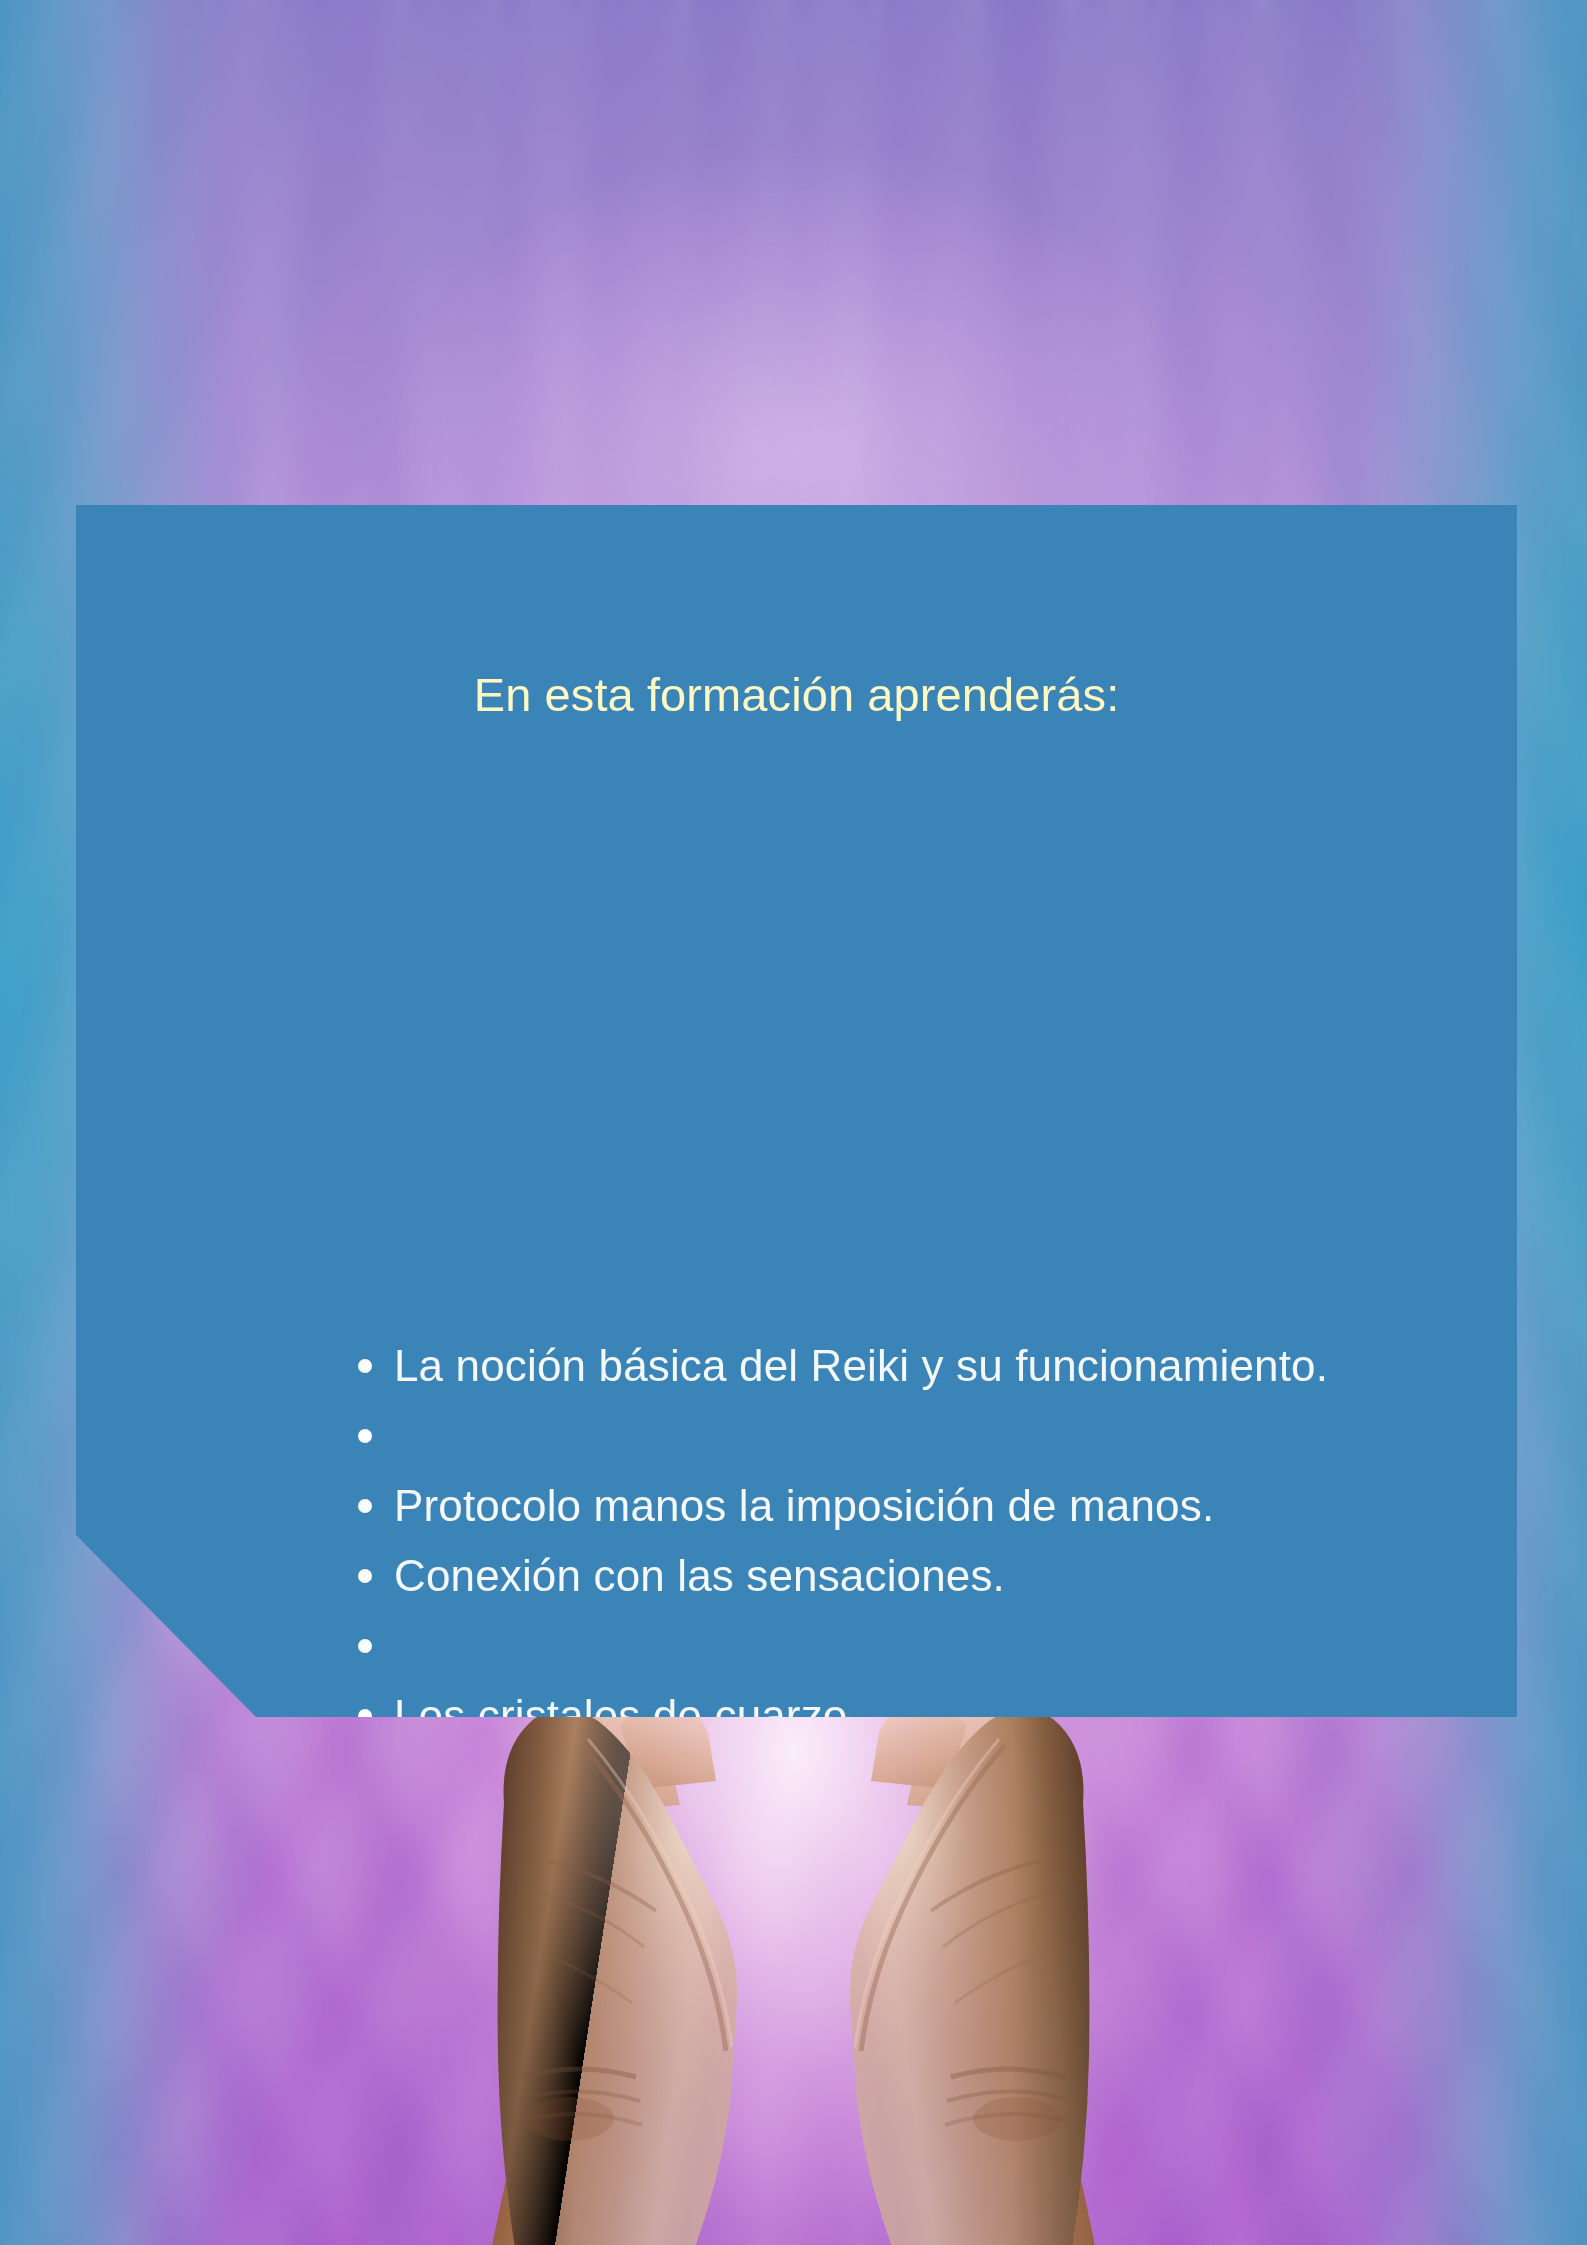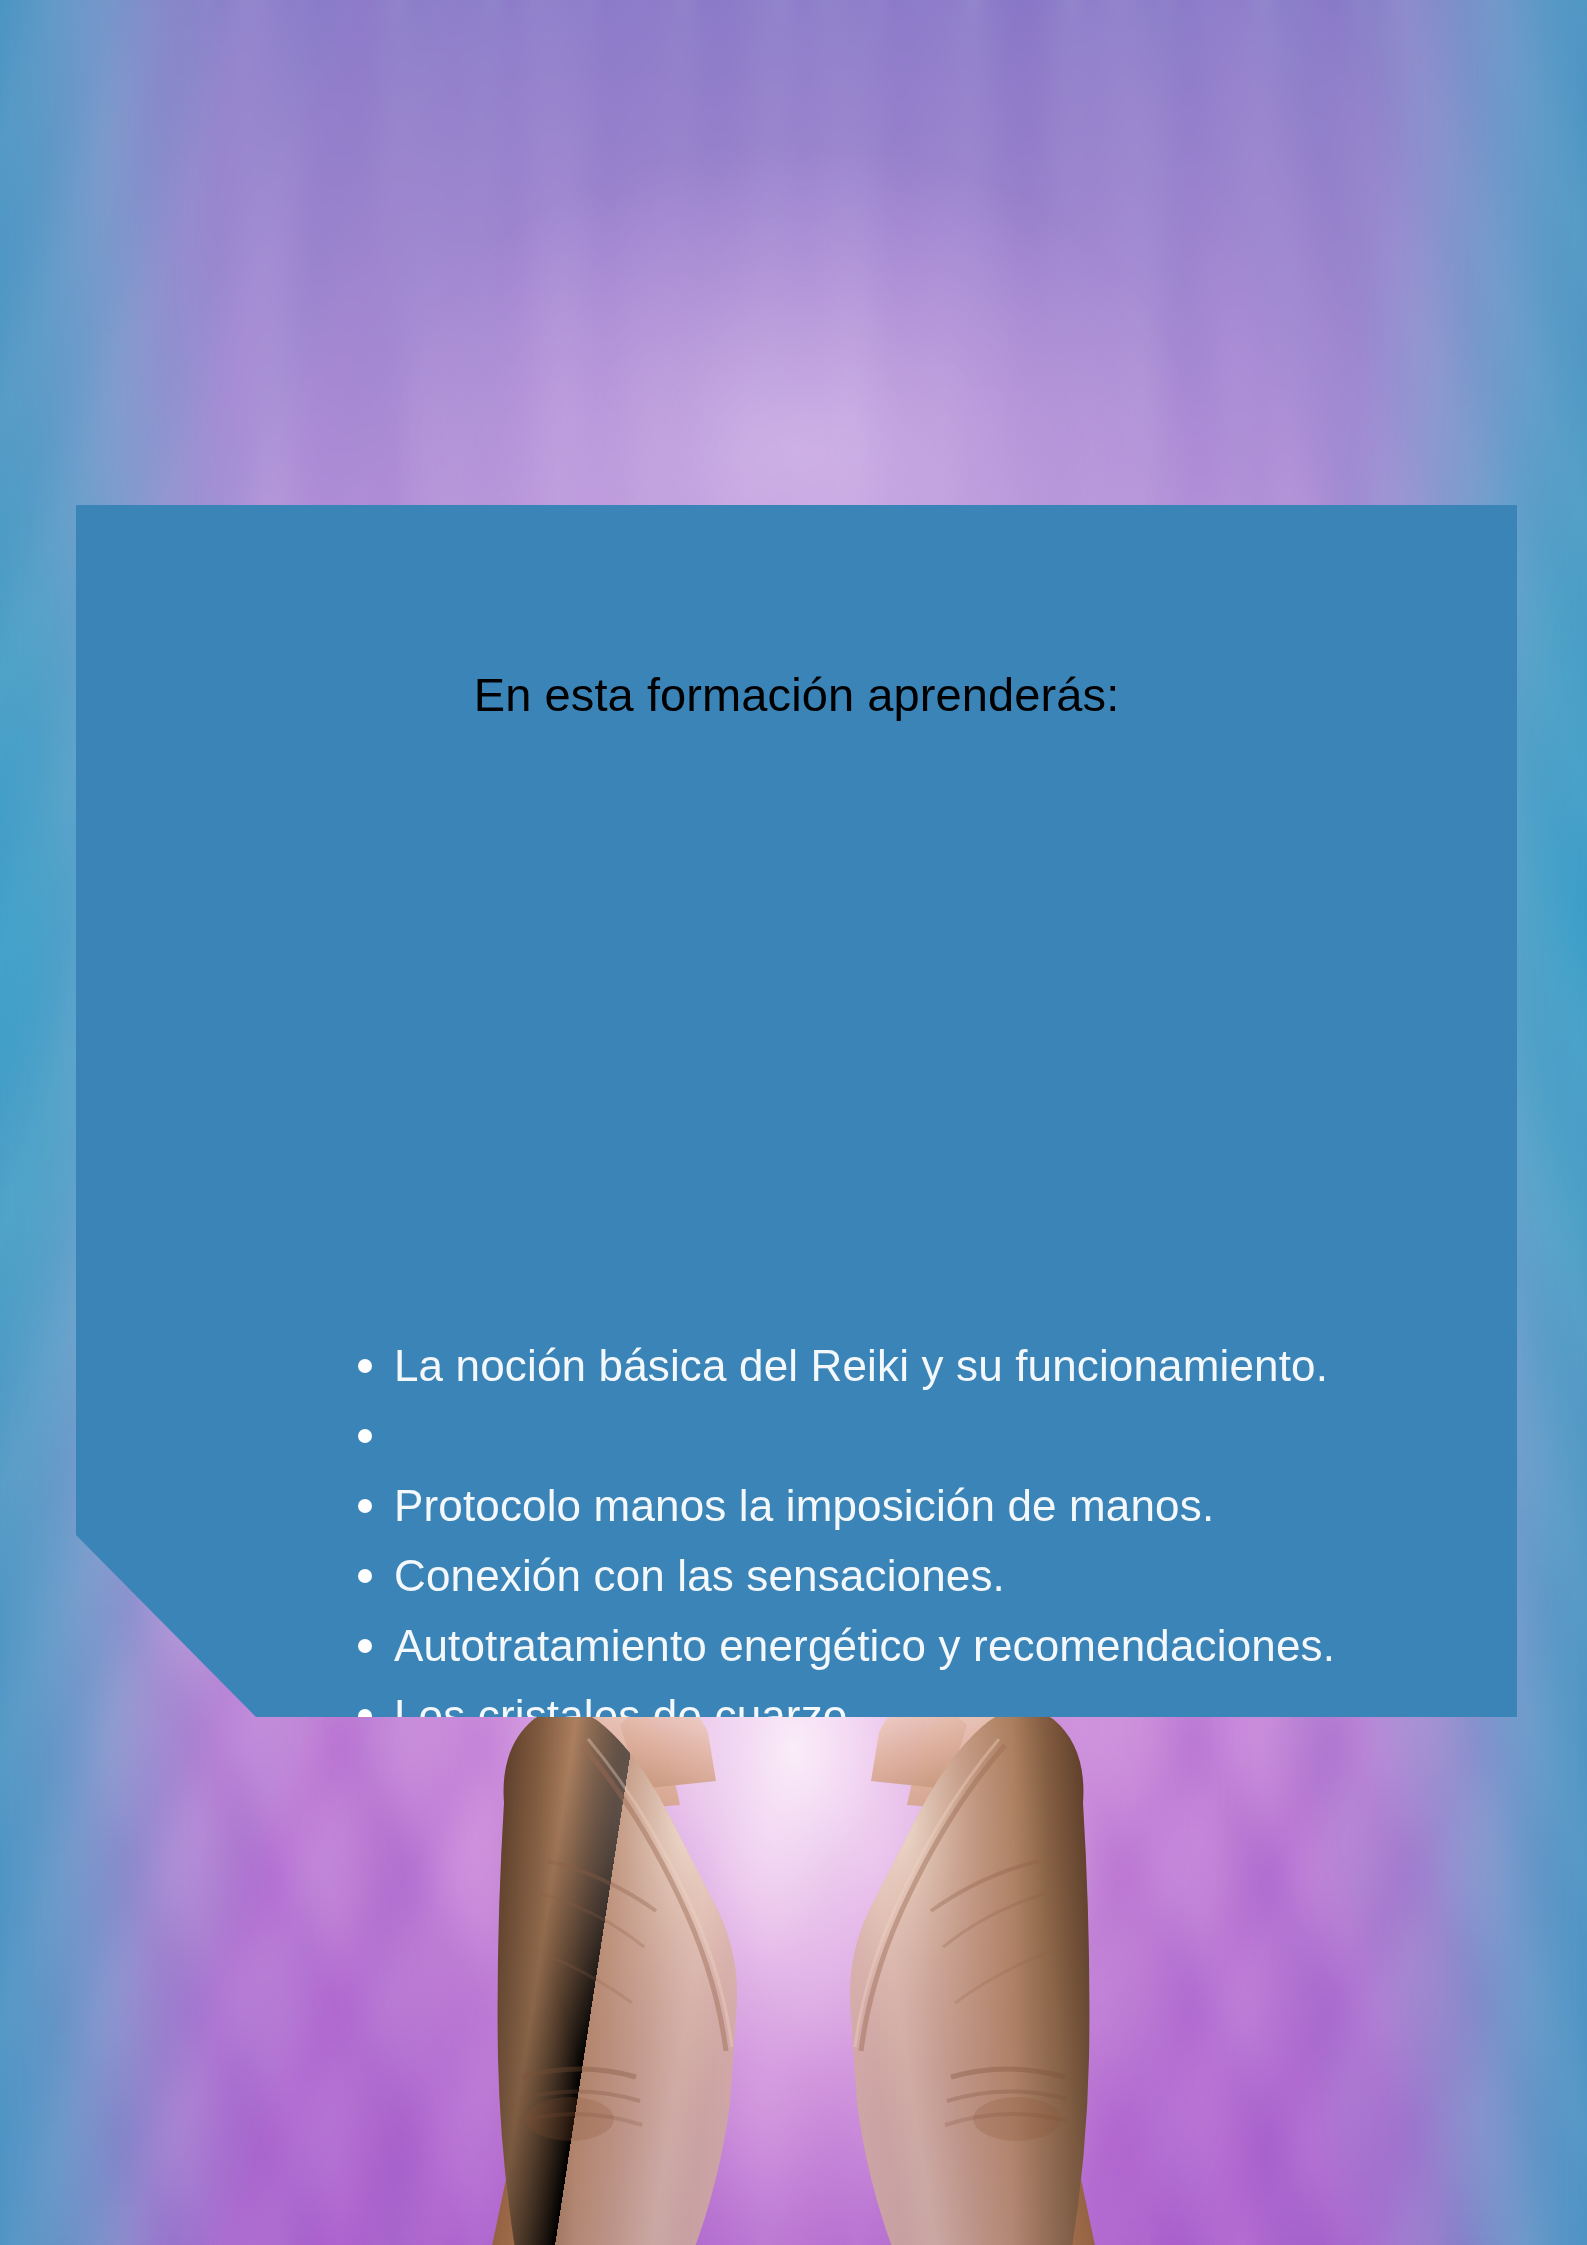--- a/index.html
+++ b/index.html
@@ -213,21 +213,21 @@
     position: absolute;
     inset: 0;
   }
 
   .panel-heading {
     position: absolute;
     left: 0;
     right: 0;
     top: 166px;
     text-align: center;
-    color: #000000;
+    color: #fef9c3;
     font-size: 47px;
     font-weight: 300;
     letter-spacing: .1px;
     font-stretch: condensed;
     line-height: 1;
     white-space: nowrap;
   }
 
   .panel-list {
     position: absolute;
@@ -477,21 +477,20 @@
         <li class="list-item">
           <span class="bullet-dot"></span>
           <span>Protocolo manos la imposición de manos.</span>
         </li>
         <li class="list-item">
           <span class="bullet-dot"></span>
           <span>Conexión con las sensaciones.</span>
         </li>
         <li class="list-item">
           <span class="bullet-dot"></span>
-          <span>Autotratamiento energético y recomendaciones.</span>
         </li>
         <li class="list-item">
           <span class="bullet-dot"></span>
           <span>Los cristales de cuarzo.</span>
         </li>
         <li class="list-item">
           <span class="bullet-dot"></span>
           <span>La Meditación Vipassana.</span>
         </li>
         <li class="list-item">

